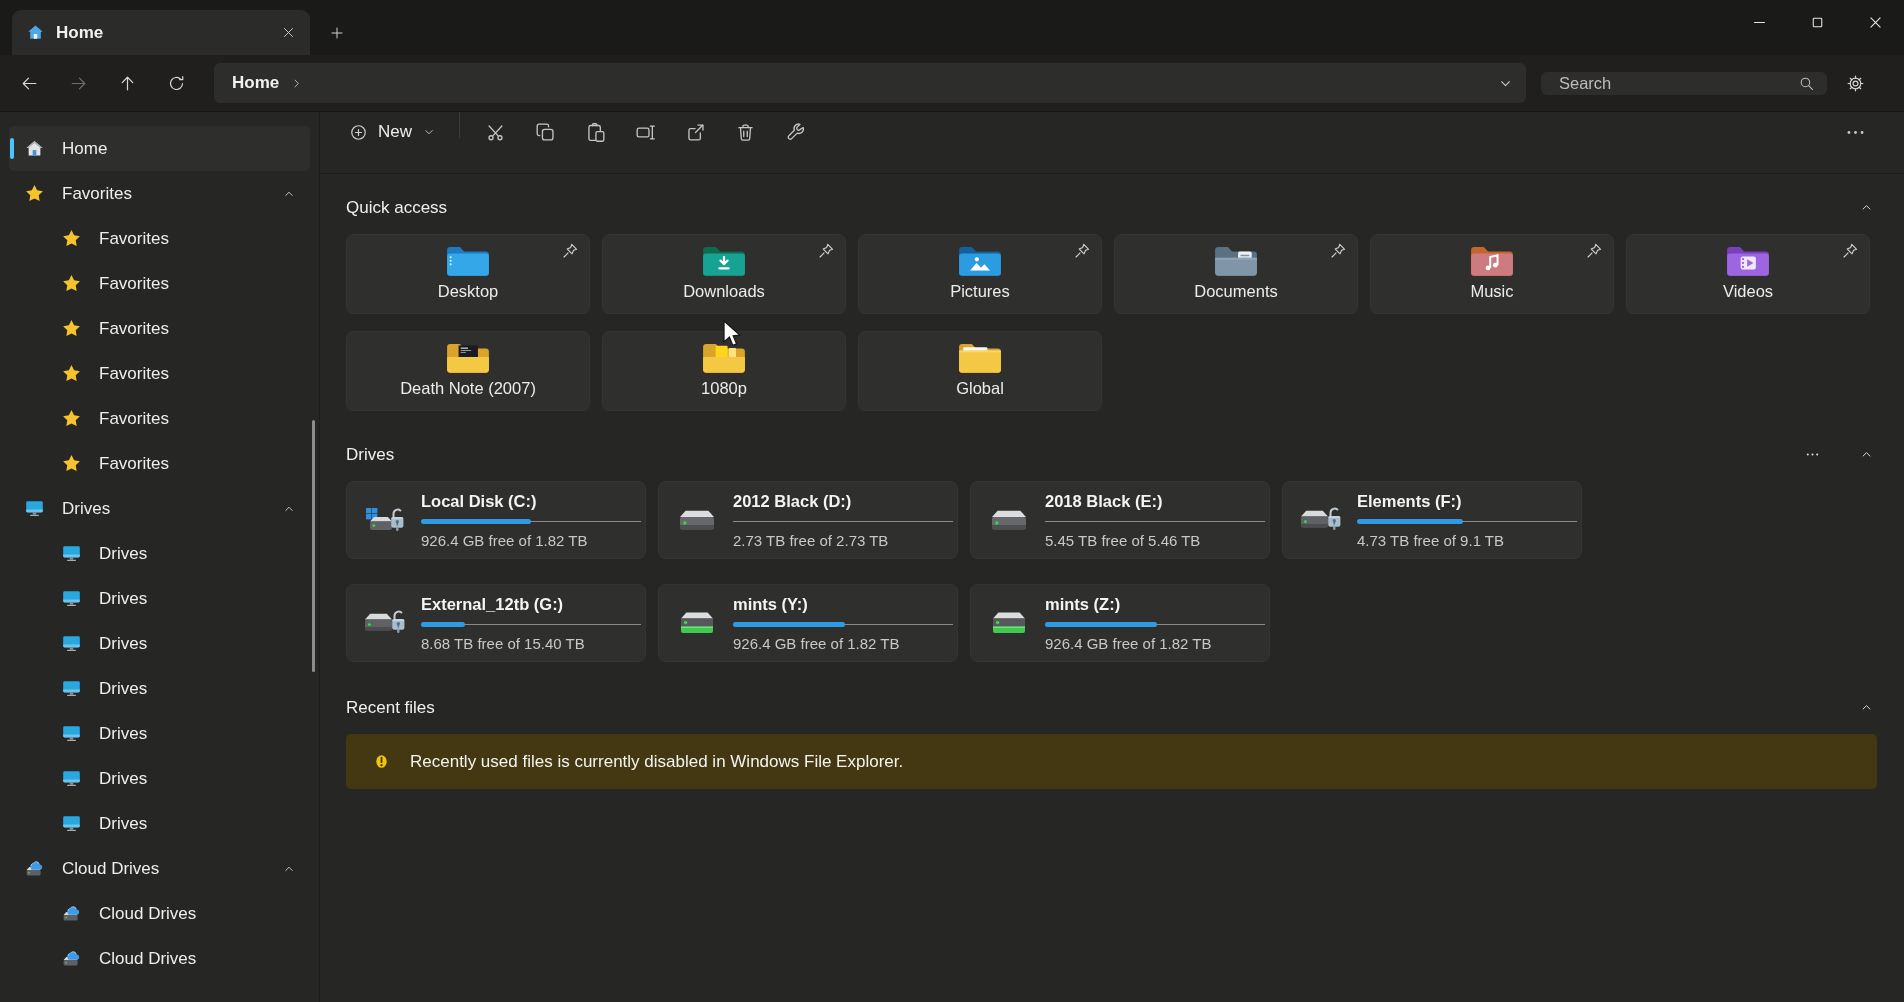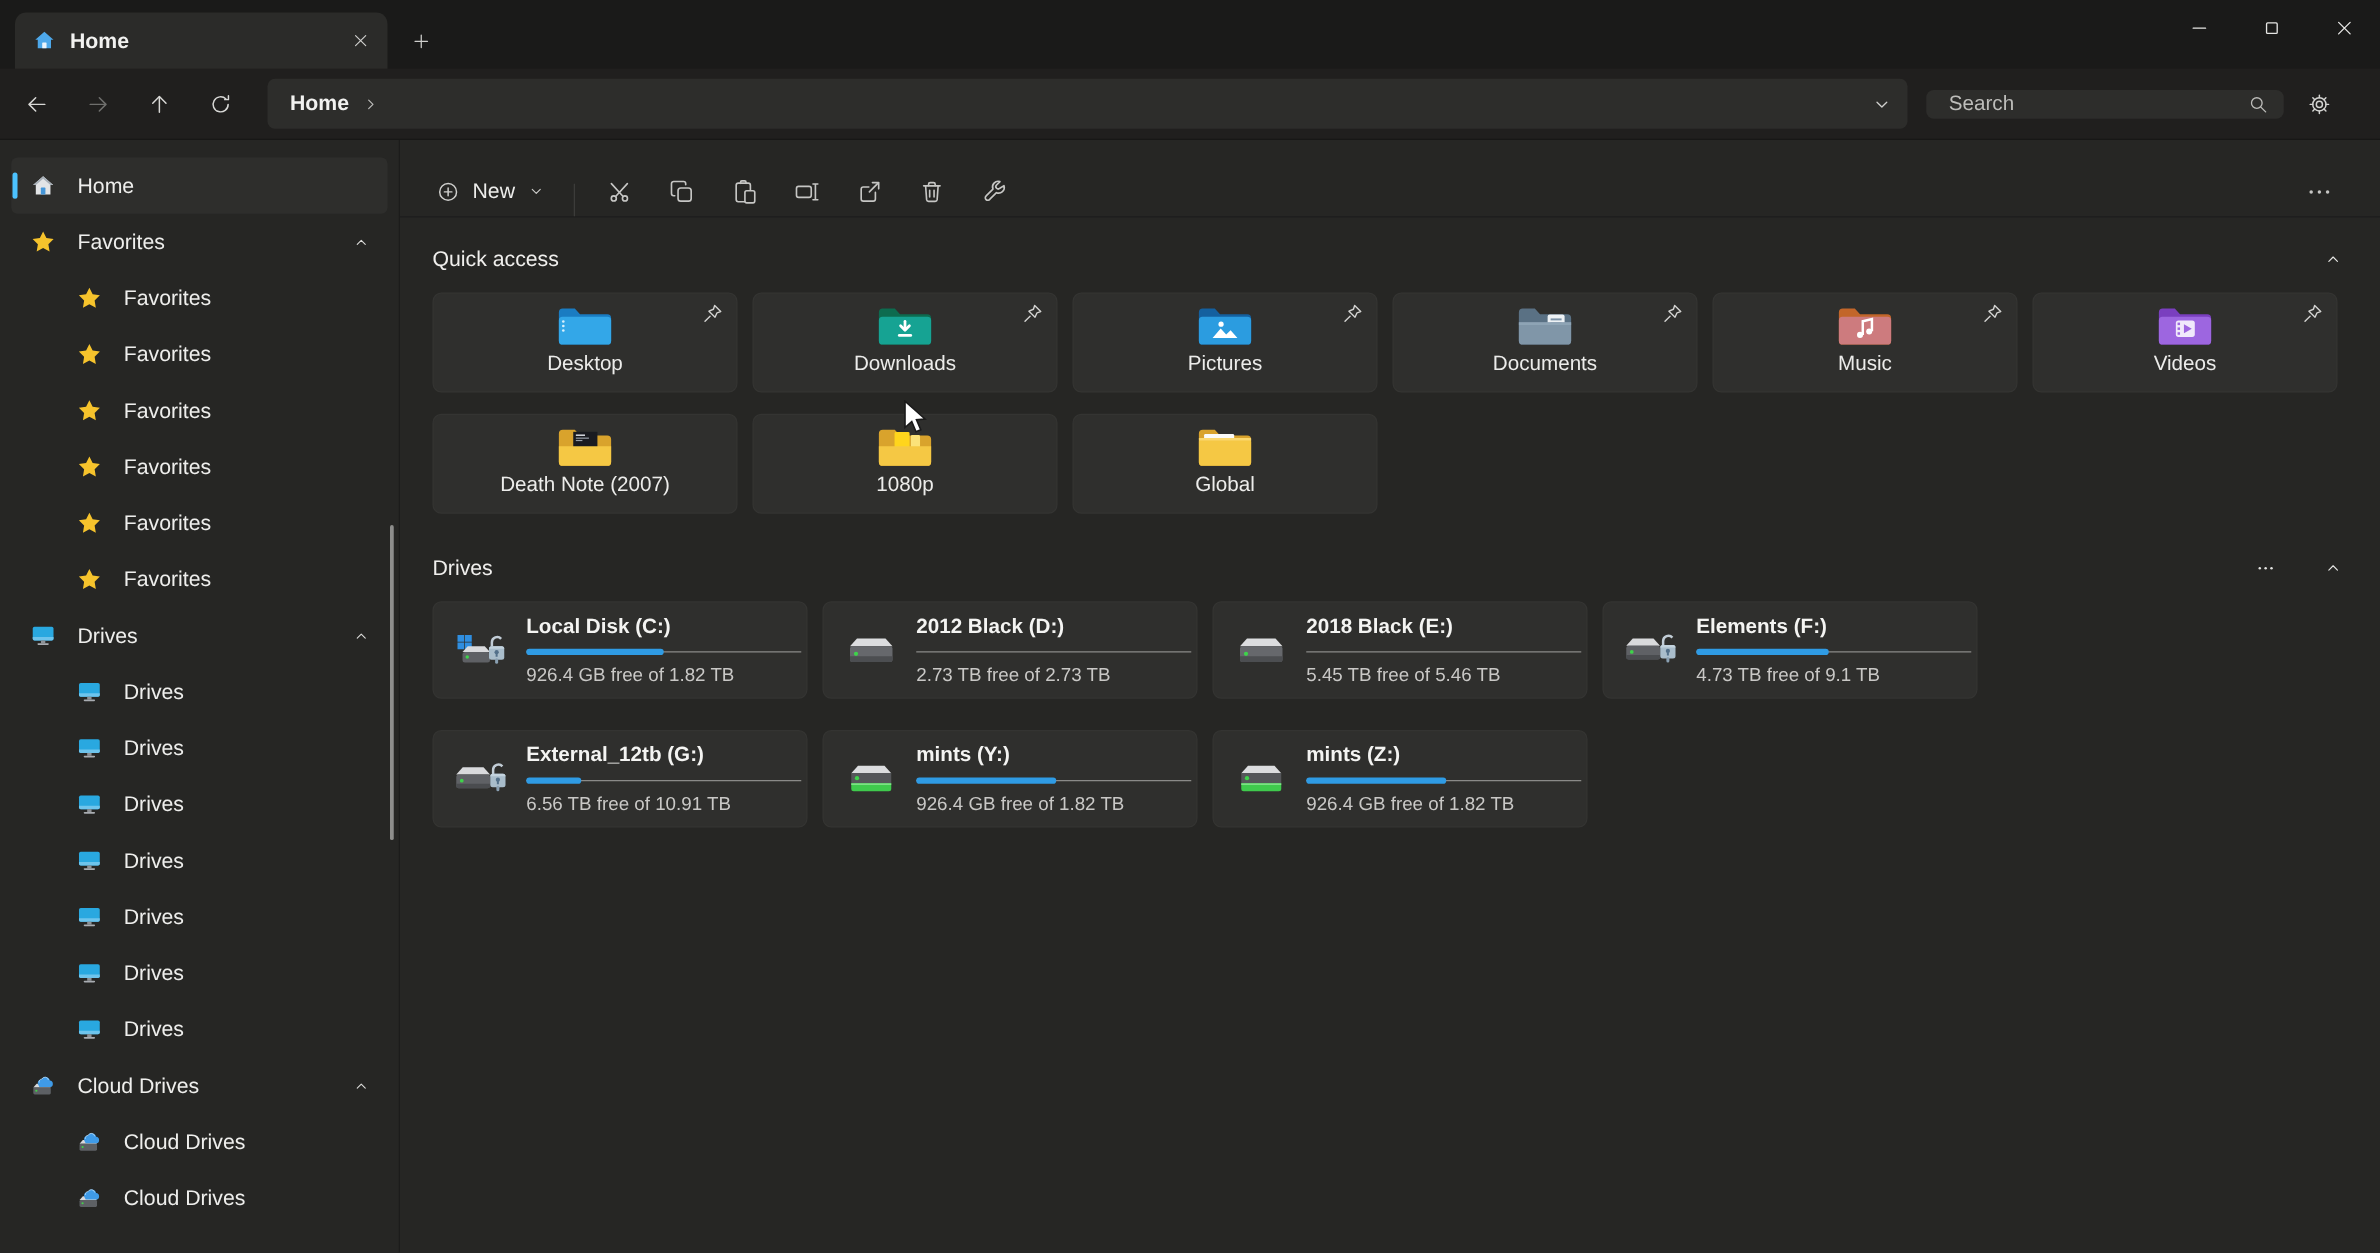--- a/index.html
+++ b/index.html
@@ -53,21 +53,21 @@
   .side-item{height:45px;margin:0 9px;border-radius:5px;display:flex;align-items:center;font-size:17px;color:#eeeeec;position:relative;box-sizing:border-box;padding-left:15px;}
   .side-item.selected{background:#2e2e2c;}
   .side-item.selected::before{content:"";position:absolute;left:1px;top:12px;width:3.5px;height:21px;border-radius:2px;background:var(--accent,#4cc2ff);}
   .side-item .lbl{margin-left:17px;white-space:nowrap;}
   .side-item.child{padding-left:52px;}
   .side-head .chev{margin-left:auto;margin-right:14px;width:14px;height:14px;color:#dcdcda;}
   .side-ic{width:21px;height:21px;flex:none;}
   .side-scroll{position:absolute;right:4px;top:308px;width:3px;height:252px;background:#8d8d8b;border-radius:2px;}
 
   .right-pane{flex:1;display:flex;flex-direction:column;min-width:0;}
-  .toolbar{height:62px;display:flex;align-items:flex-end;border-bottom:1px solid #1d1d1c;box-sizing:border-box;padding-left:16px;position:relative;}
+  .toolbar{height:62px;display:flex;align-items:flex-start;border-bottom:1px solid #1d1d1c;box-sizing:border-box;padding-left:16px;position:relative;}
   .new-btn{height:40px;padding:0 13px;border-radius:5px;display:flex;align-items:center;gap:10px;color:#eDeDeb;font-size:17px;}
   .new-btn svg{width:19px;height:19px;color:#cfcfcd;}
   .new-btn .chev{width:14px;height:14px;}
   .tb-divider{width:1px;height:26px;background:#3c3c3a;margin:0 10px;}
   .tb-btn{width:44px;height:40px;margin:0 3px;border-radius:5px;display:flex;align-items:center;justify-content:center;color:#c6c6c4;}
   .tb-btn svg{width:21px;height:21px;}
   .tb-more{position:absolute;right:24px;}
 
   .content{flex:1;padding:20px 27px 0 26px;box-sizing:border-box;}
   .sec-head{display:flex;align-items:flex-end;height:24px;margin-bottom:16px;}
@@ -912,21 +912,21 @@
             <div class="drv-card">
               <svg class="drv-icon">
                 <use href="#d-lock" xlink:href="#d-lock"></use>
               </svg>
               <div class="drv-body">
                 <div class="drv-name">External_12tb (G:)</div>
                 <div class="drv-bar">
                   <div class="drv-track"></div>
                   <div class="drv-fill" style="width: 20%;"></div>
                 </div>
-                <div class="drv-free">6.56 TB free of 10.91 TB</div>
+                <div class="drv-free">8.68 TB free of 15.40 TB</div>
               </div>
             </div>
             <div class="drv-card">
               <svg class="drv-icon">
                 <use href="#d-green" xlink:href="#d-green"></use>
               </svg>
               <div class="drv-body">
                 <div class="drv-name">mints (Y:)</div>
                 <div class="drv-bar">
                   <div class="drv-track"></div>
@@ -944,20 +944,38 @@
                 <div class="drv-bar">
                   <div class="drv-track"></div>
                   <div class="drv-fill" style="width: 51%;"></div>
                 </div>
                 <div class="drv-free">926.4 GB free of 1.82 TB</div>
               </div>
             </div>
           </div>
       </section>
 
+      <section class="sec-recent">
+        <div class="sec-head">
+          <span class="sec-title">Recent files</span>
+          <div class="sec-controls">
+            <div class="hbtn">
+                <svg>
+                  <use href="#sym-chev-up"></use>
+                </svg>
+              </div>
+          </div>
+        </div>
+        <div class="warn-banner">
+          <svg class="wicon">
+              <use href="#sym-warning"></use>
+            </svg>
+          <span class="warn-text">Recently used files is currently disabled in Windows File Explorer.</span>
+        </div>
+      </section>
 
     </div>
   </div>
 </div>
 
 <svg class="cursor" viewBox="0 0 22 30">
   <path d="M2 1 L2 22 L7.4 17.2 L10.8 25.4 L14.6 23.8 L11.2 15.8 L18 15.2 Z" fill="#fff" stroke="#1a1a1a" stroke-width="1.3"></path>
 </svg>
 
 </body></html>

